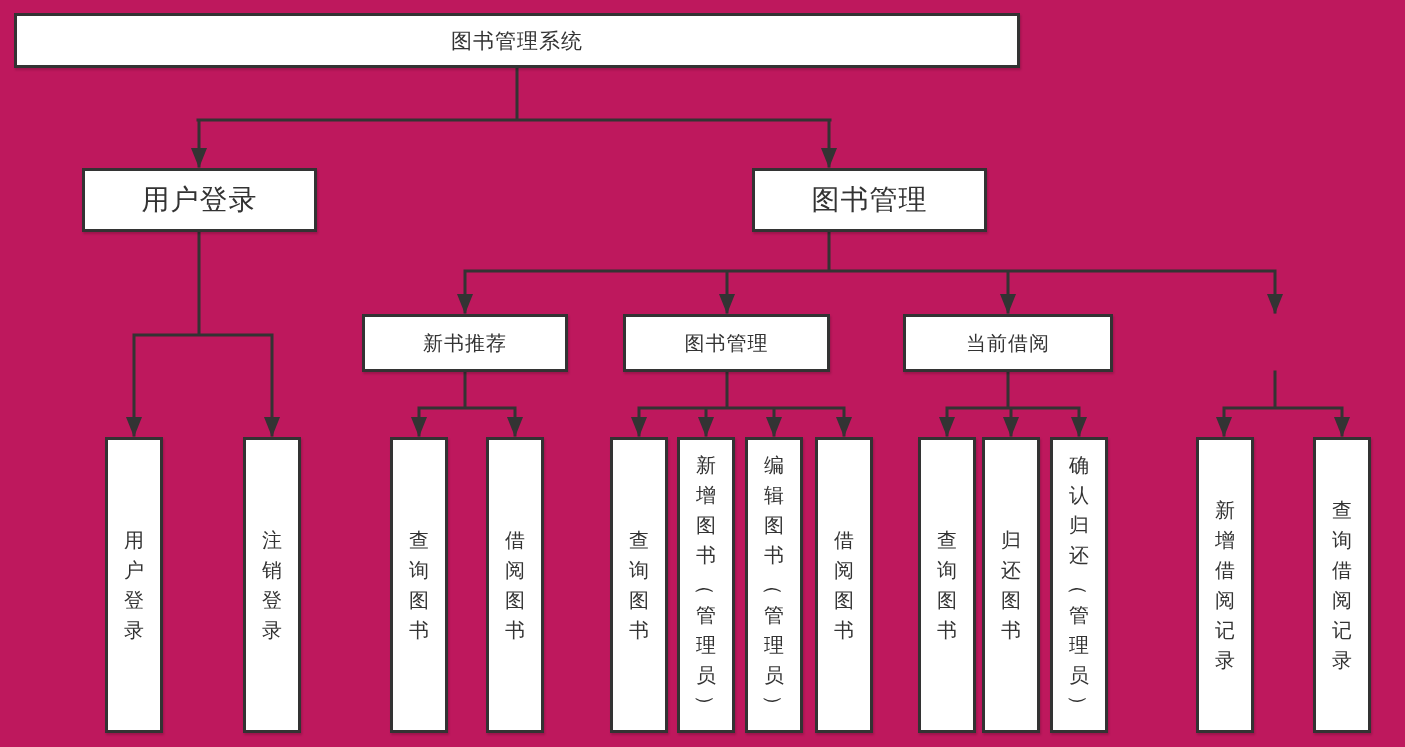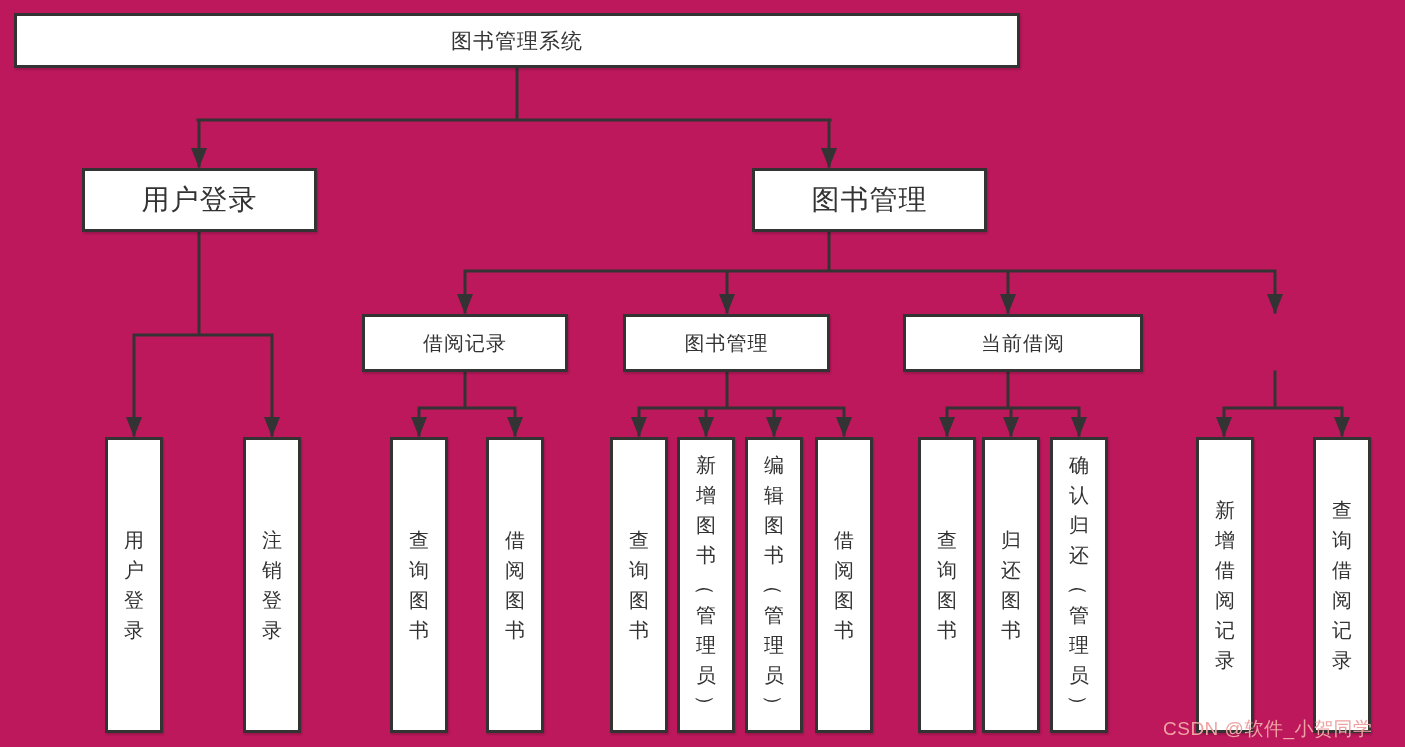--- a/index.html
+++ b/index.html
@@ -82,23 +82,23 @@
       <polygon points="1216,417 1232,417 1224,437"></polygon>
       <polygon points="1334,417 1350,417 1342,437"></polygon>
     </g>
   </svg>
 
   <div class="box root">图书管理系统</div>
 
   <div class="box lvl2" style="left:82px;">用户登录</div>
   <div class="box lvl2" style="left:752px;">图书管理</div>
 
-  <div class="box lvl3" style="left:362px;width:206px;">借阅记录</div>
+  <div class="box lvl3" style="left:362px;width:206px;">新书推荐</div>
   <div class="box lvl3" style="left:623px;width:207px;">图书管理</div>
-  <div class="box lvl3" style="left:903px;width:240px;">当前借阅</div>
+  <div class="box lvl3" style="left:903px;width:210px;">当前借阅</div>
 
   <div class="box leaf" style="left:105px;">
       <span>用</span>
       <span>户</span>
       <span>登</span>
       <span>录</span>
     </div>
   <div class="box leaf" style="left:243px;">
       <span>注</span>
       <span>销</span>
@@ -188,15 +188,14 @@
     </div>
   <div class="box leaf" style="left:1313px;">
       <span>查</span>
       <span>询</span>
       <span>借</span>
       <span>阅</span>
       <span>记</span>
       <span>录</span>
     </div>
 
-  <div class="watermark" style="color: rgb(239, 163, 163);">CSDN @软件_小贺同学</div>
 
 </div>
 
 </body></html>

